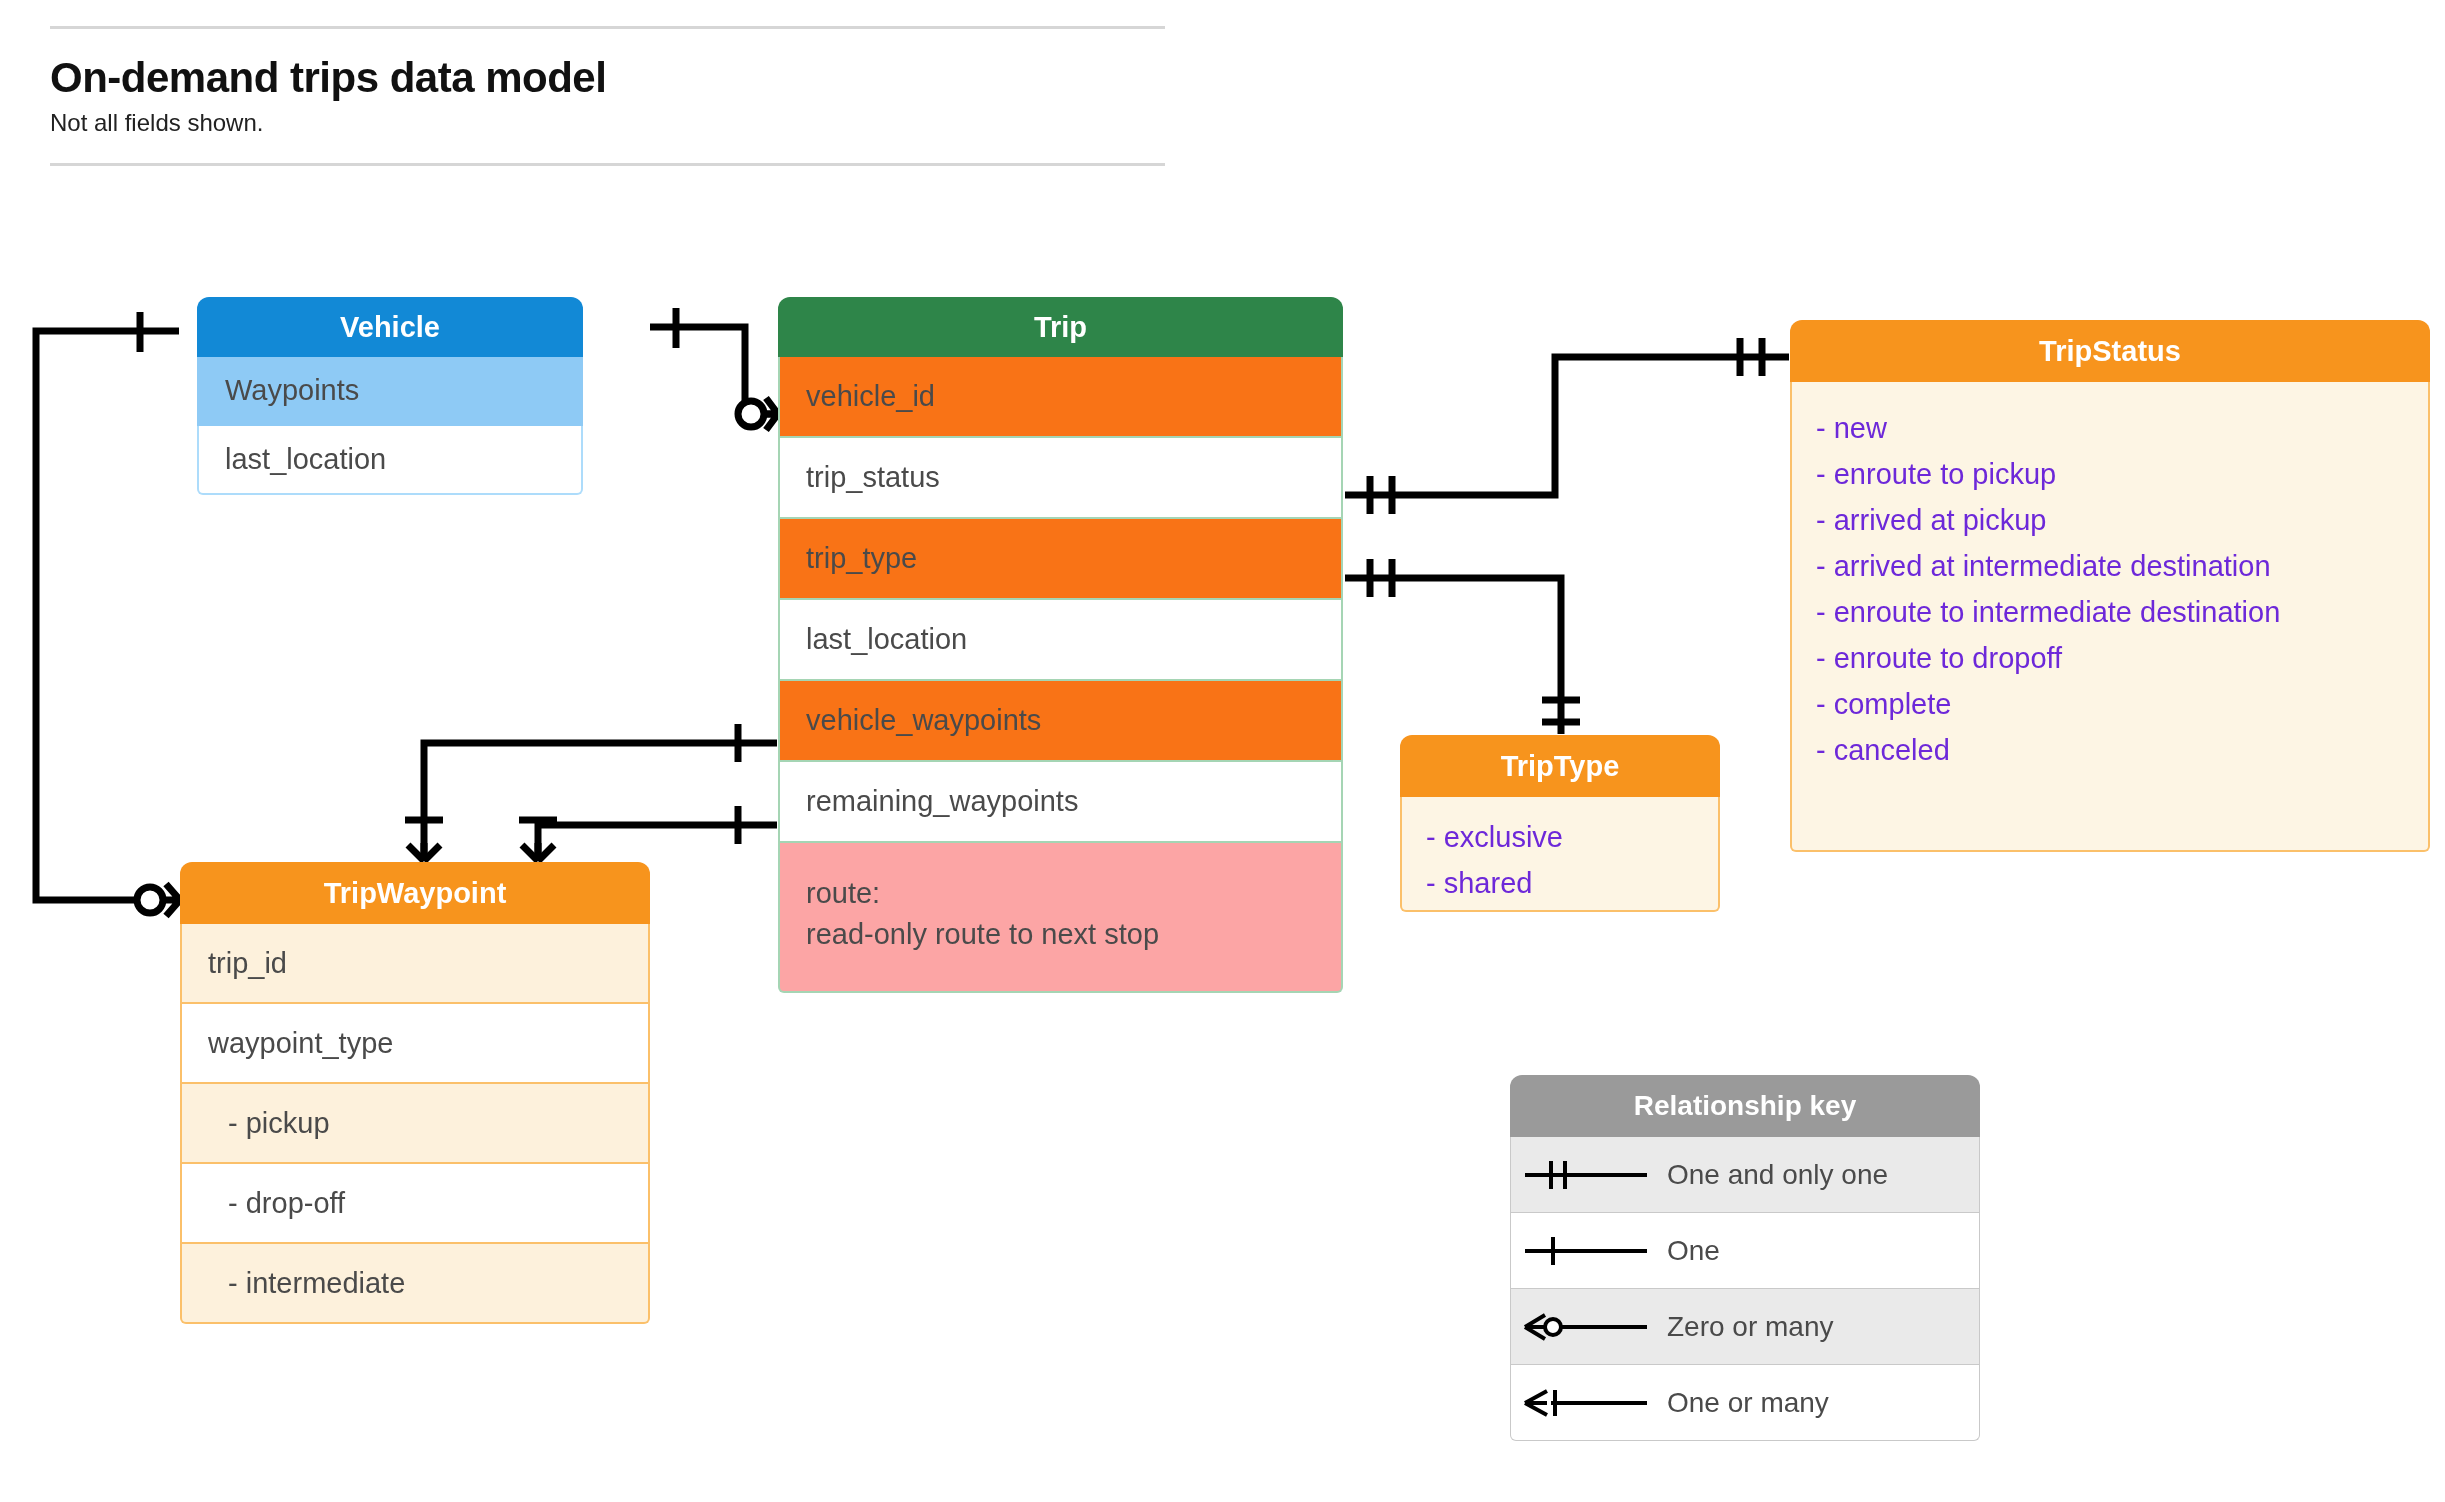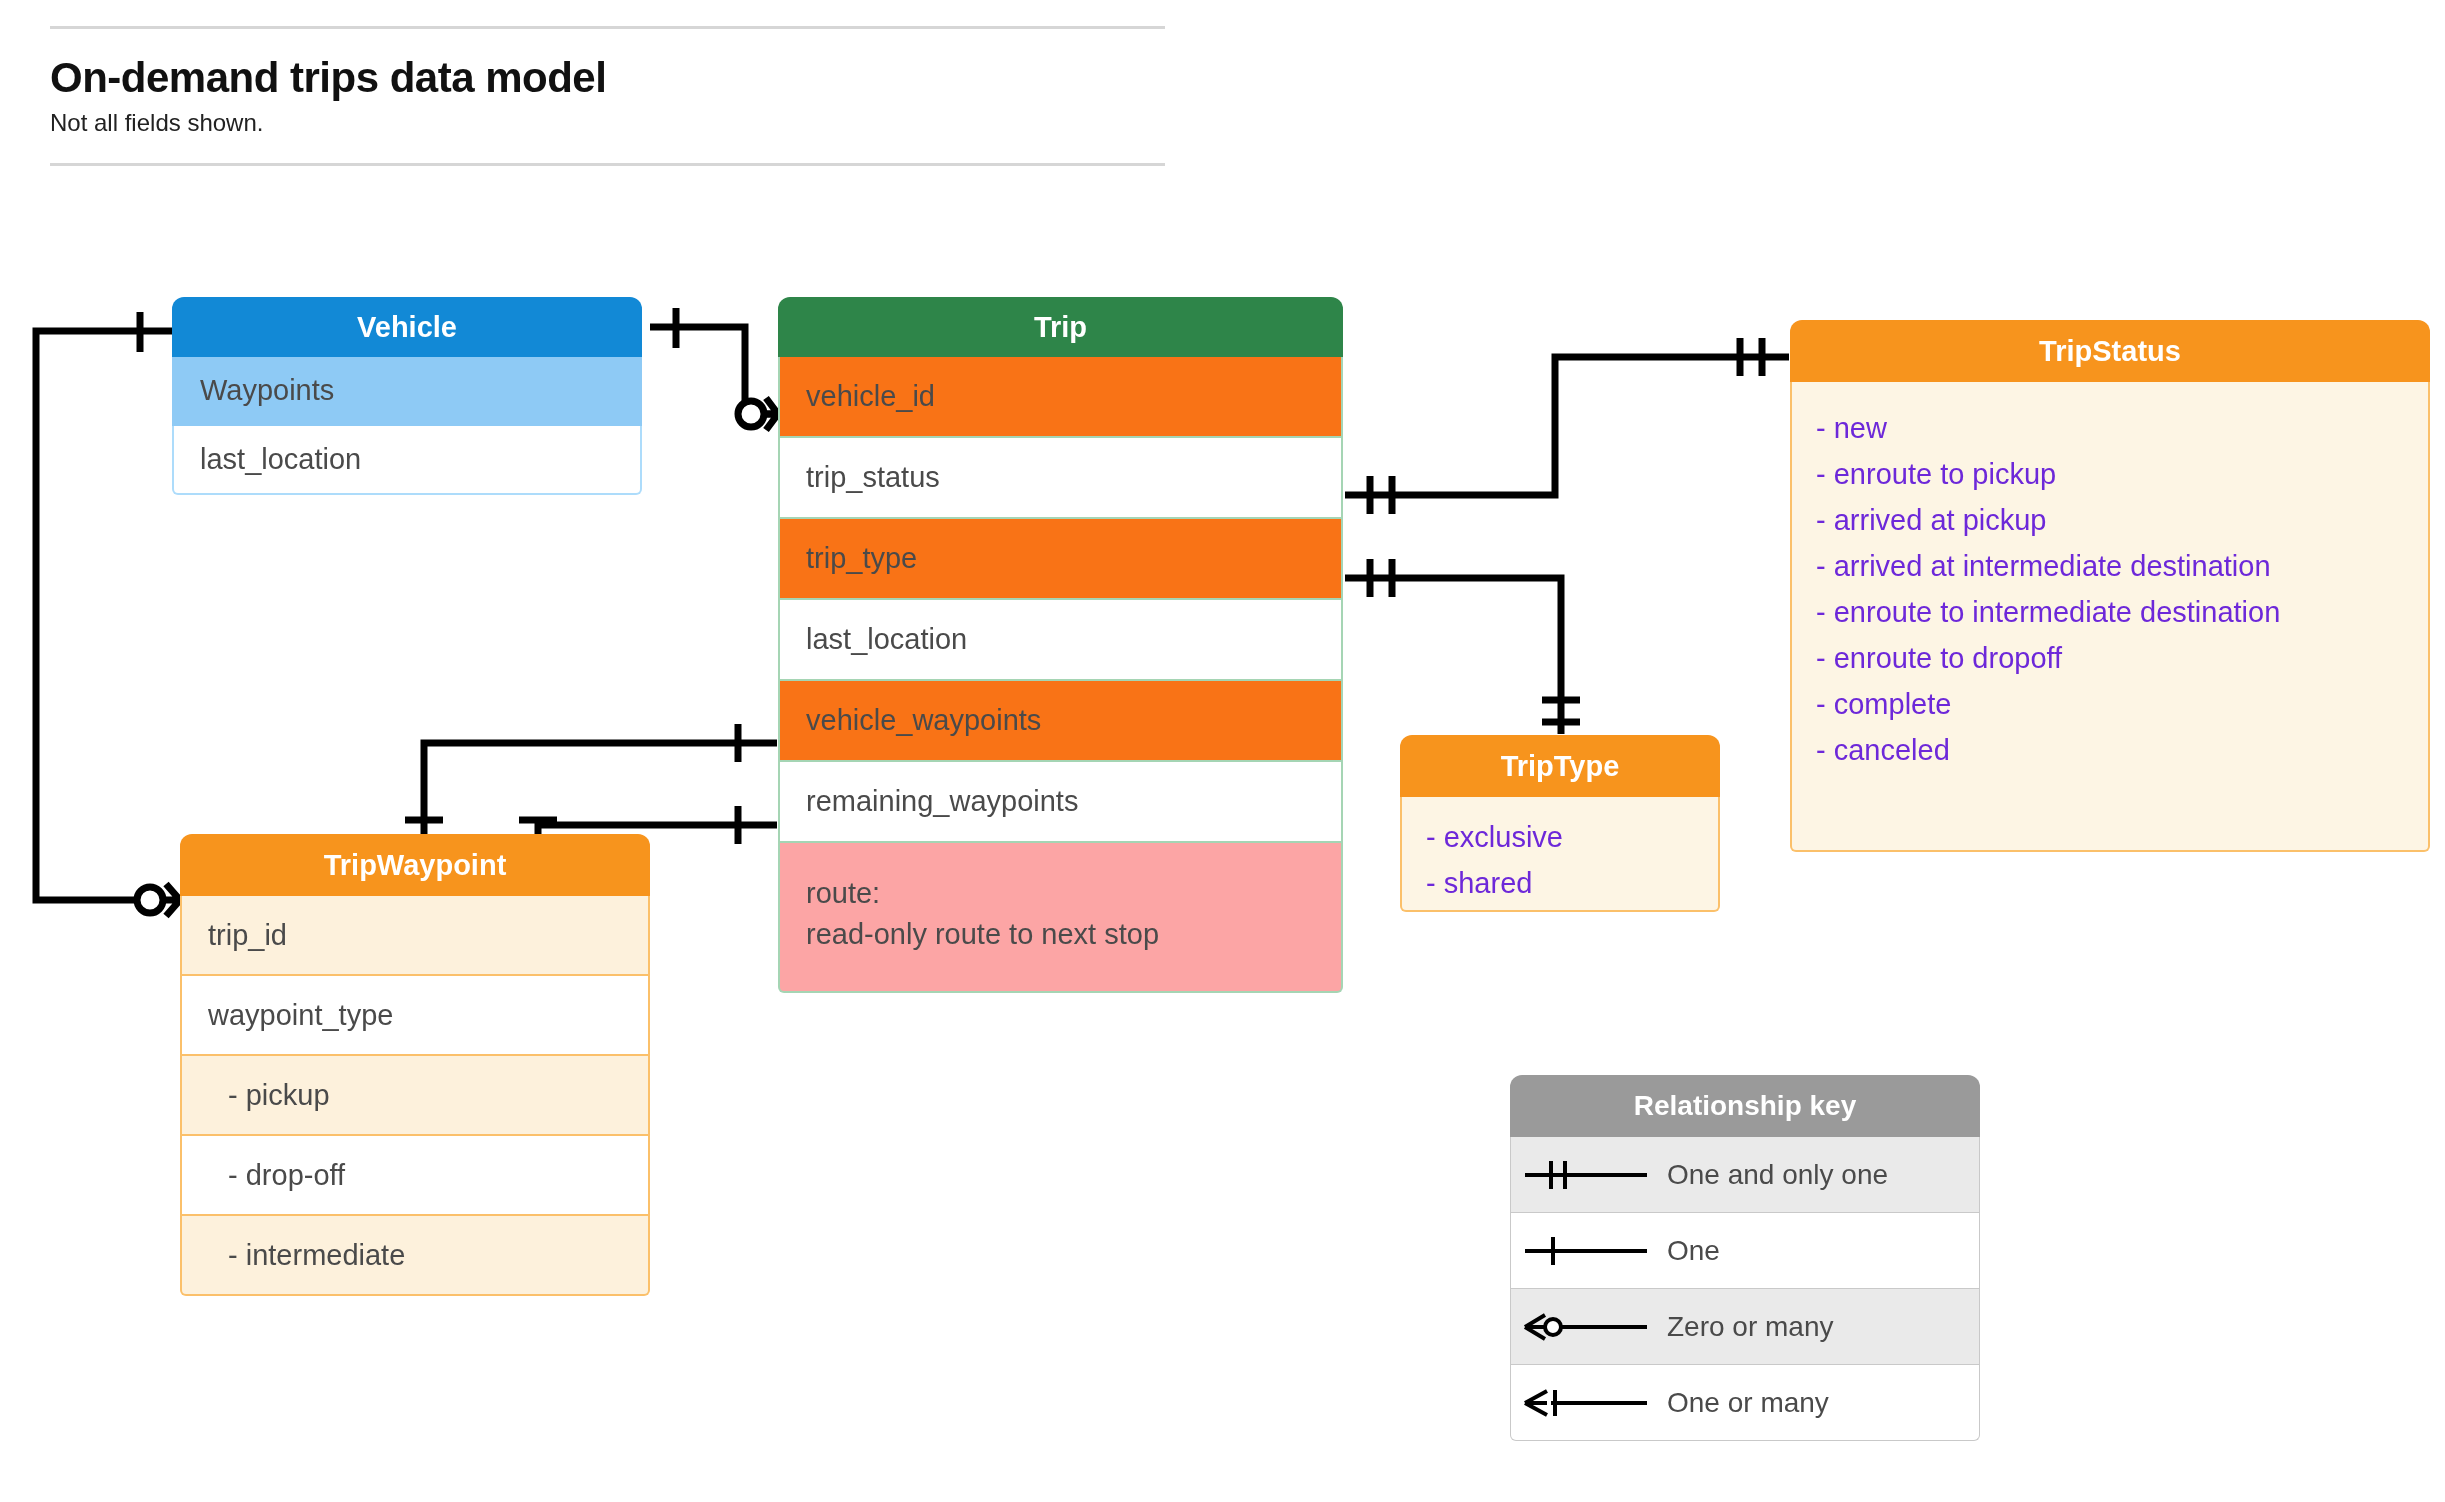--- a/index.html
+++ b/index.html
@@ -38,40 +38,40 @@
   }
   .ent-row.indent { padding-left:46px; }
   .ent-row.plain { padding-left:26px; }
   .ent-body-list {
     color:#6d28d9; font-size:29px; line-height:1.0;
     padding:18px 0 18px 24px;
   }
   .ent-body-list div { padding:8px 0 9px 0; }
 
   
-  #vehicle { left:172px; top:297px; width:470px; }
+  #vehicle { left:197px; top:297px; width:386px; }
   #vehicle .ent-head { height:60px; background:#1289d6; font-size:29px; }
   #vehicle .row-waypoints { height:69px; background:#8ecaf5; border:2px solid #8ecaf5; border-top:none;}
   #vehicle .row-last { height:69px; background:#ffffff; border:2px solid #addcfb; border-top:none;
     border-bottom-left-radius:6px; border-bottom-right-radius:6px;}
 
   
   #trip { left:778px; top:297px; width:565px; }
   #trip .ent-head { height:60px; background:#2e8549; font-size:29px; }
   #trip .ent-row { height:81px; border:2px solid #a5d5b4; border-top:none; }
   #trip .alt { background:#f97316; }
   #trip .wht { background:#ffffff; }
   #trip .row-route {
     height:150px; background:#fca5a5; border:2px solid #a5d5b4; border-top:none;
     border-bottom-left-radius:6px; border-bottom-right-radius:6px;
     display:block; padding:30px 0 0 26px; color:#4a4a4a; font-size:29px; line-height:1.42;
   }
 
   
-  #tripwaypoint { left:180px; top:834px; width:470px; }
+  #tripwaypoint { left:180px; top:862px; width:470px; }
   #tripwaypoint .ent-head { height:62px; background:#f7941d; font-size:29px; }
   #tripwaypoint .ent-row { height:80px; border:2px solid #fbc06a; border-top:none; }
   #tripwaypoint .alt { background:#fdf1dc; }
   #tripwaypoint .wht { background:#ffffff; }
   #tripwaypoint .last { border-bottom-left-radius:6px; border-bottom-right-radius:6px; }
 
   
   #triptype { left:1400px; top:735px; width:320px; }
   #triptype .ent-head { height:62px; background:#f7941d; font-size:29px; }
   #triptype .body { background:#fdf5e4; border:2px solid #fbc06a; border-top:none;

